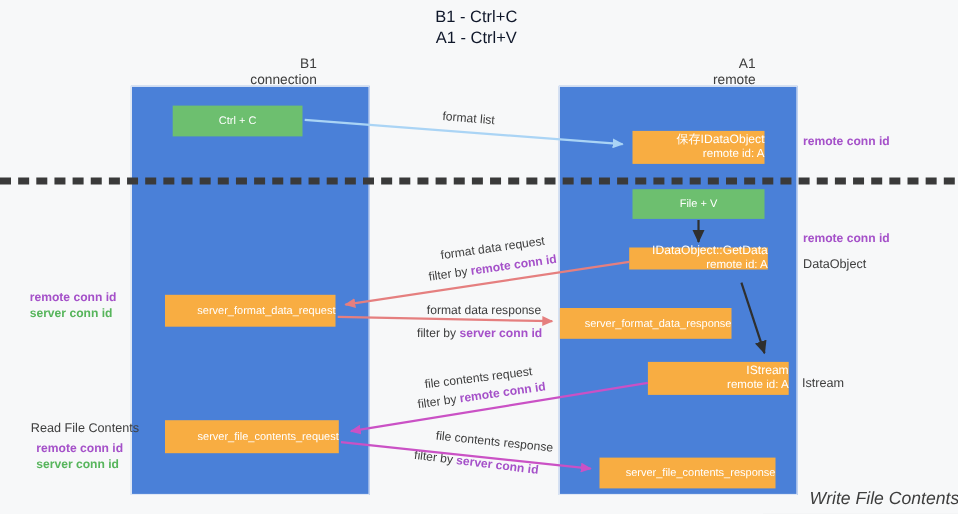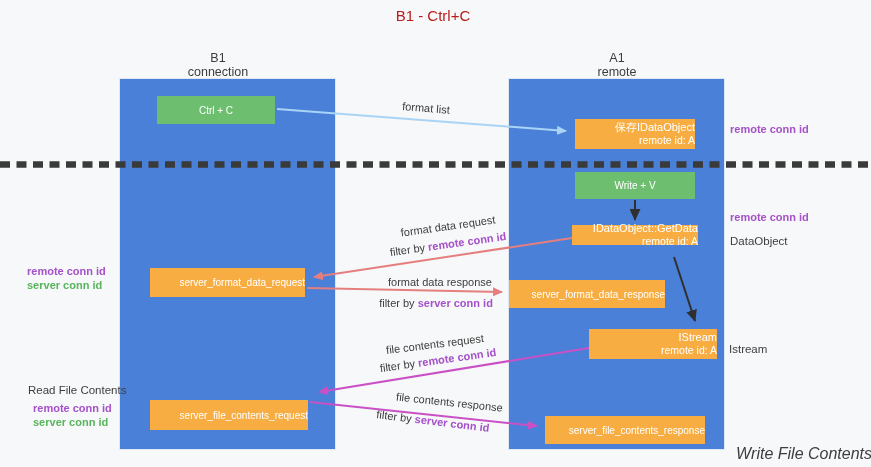--- a/index.html
+++ b/index.html
@@ -6,24 +6,24 @@
   body{background:#e9eaec;font-family:"Liberation Sans","DejaVu Sans",sans-serif;}
   .canvas{
     position:relative;width:871px;height:467px;background:#f7f8f9;
     overflow:hidden;margin:0 auto;
   }
   .lane{
     position:absolute;background:#4a80d8;border:1px solid #dfe7f5;box-sizing:border-box;
   }
   .title{
     position:absolute;left:283px;top:6px;width:300px;text-align:center;
-    color:#b91c1c;font-size:15px;line-height:19px;
+    color:#0f172a;font-size:15px;line-height:19px;
   }
   .lane-header{
-    position:absolute;width:140px;text-align:center;color:#3d3d3d;
+    position:absolute;width:140px;text-align:right;color:#3d3d3d;
     font-size:12.5px;line-height:14px;
   }
   .box{
     position:absolute;display:flex;flex-direction:column;align-items:center;
     justify-content:center;color:#ffffff;text-align:center;box-sizing:border-box;
   }
   .box.green{background:#6dbf6f;}
   .box.orange{background:#f8ad42;align-items:flex-end;}
   .box .l1{font-size:11px;line-height:13px;}
   .box .l2{font-size:10.5px;line-height:13px;}
@@ -39,20 +39,21 @@
   .greentx{color:#57b55c;font-weight:bold;}
   .svg-overlay{position:absolute;left:0;top:0;pointer-events:none;}
 </style>
 </head>
 <body>
 
 <div class="canvas">
 
   <div class="title">
     <div>B1 - Ctrl+C</div>
+    <div>A1 - Ctrl+V</div>
   </div>
 
   <div class="lane-header" style="left:148px;top:51px;">
     <div>B1</div>
     <div>connection</div>
   </div>
   <div class="lane-header" style="left:547px;top:51px;">
     <div>A1</div>
     <div>remote</div>
   </div>
@@ -60,37 +61,37 @@
   <div class="lane" style="left:119px;top:78px;width:217px;height:372px;"></div>
   <div class="lane" style="left:508px;top:78px;width:217px;height:372px;"></div>
 
   <div class="box green single" style="left:157px;top:96px;width:118px;height:28px;">Ctrl + C</div>
 
   <div class="box orange" style="left:575px;top:119px;width:120px;height:30px;">
     <span class="l1">保存IDataObject</span>
     <span class="l2">remote id: A</span>
   </div>
 
-  <div class="box green single" style="left:575px;top:172px;width:120px;height:27px;">Write + V</div>
+  <div class="box green single" style="left:575px;top:172px;width:120px;height:27px;">File + V</div>
 
   <div class="box orange" style="left:572px;top:225px;width:126px;height:20px;">
     <span class="l1">IDataObject::GetData</span>
     <span class="l2">remote id: A</span>
   </div>
 
   <div class="box orange single" style="left:150px;top:268px;width:155px;height:29px;padding-left:28px;">server_format_data_request</div>
 
   <div class="box orange single" style="left:509px;top:280px;width:156px;height:28px;">server_format_data_response</div>
 
   <div class="box orange" style="left:589px;top:329px;width:128px;height:30px;">
     <span class="l1">IStream</span>
     <span class="l2">remote id: A</span>
   </div>
 
-  <div class="box orange single" style="left:150px;top:400px;width:158px;height:30px;">server_file_contents_request</div>
+  <div class="box orange single" style="left:150px;top:382px;width:158px;height:30px;">server_file_contents_request</div>
 
   <div class="box orange single" style="left:545px;top:416px;width:160px;height:28px;padding-left:25px;">server_file_contents_response</div>
 
   <div class="flow-label" style="left:393px;top:102px;width:66px;transform:rotate(4.5deg);">format list</div>
 
   <div class="flow-label" style="left:397px;top:220px;width:102px;transform:rotate(-8deg);">format data request</div>
   <div class="flow-label" style="left:382px;top:238px;width:132px;transform:rotate(-8deg);">
     <span class="dark">filter by </span><span class="purple">remote conn id</span>
   </div>
 

